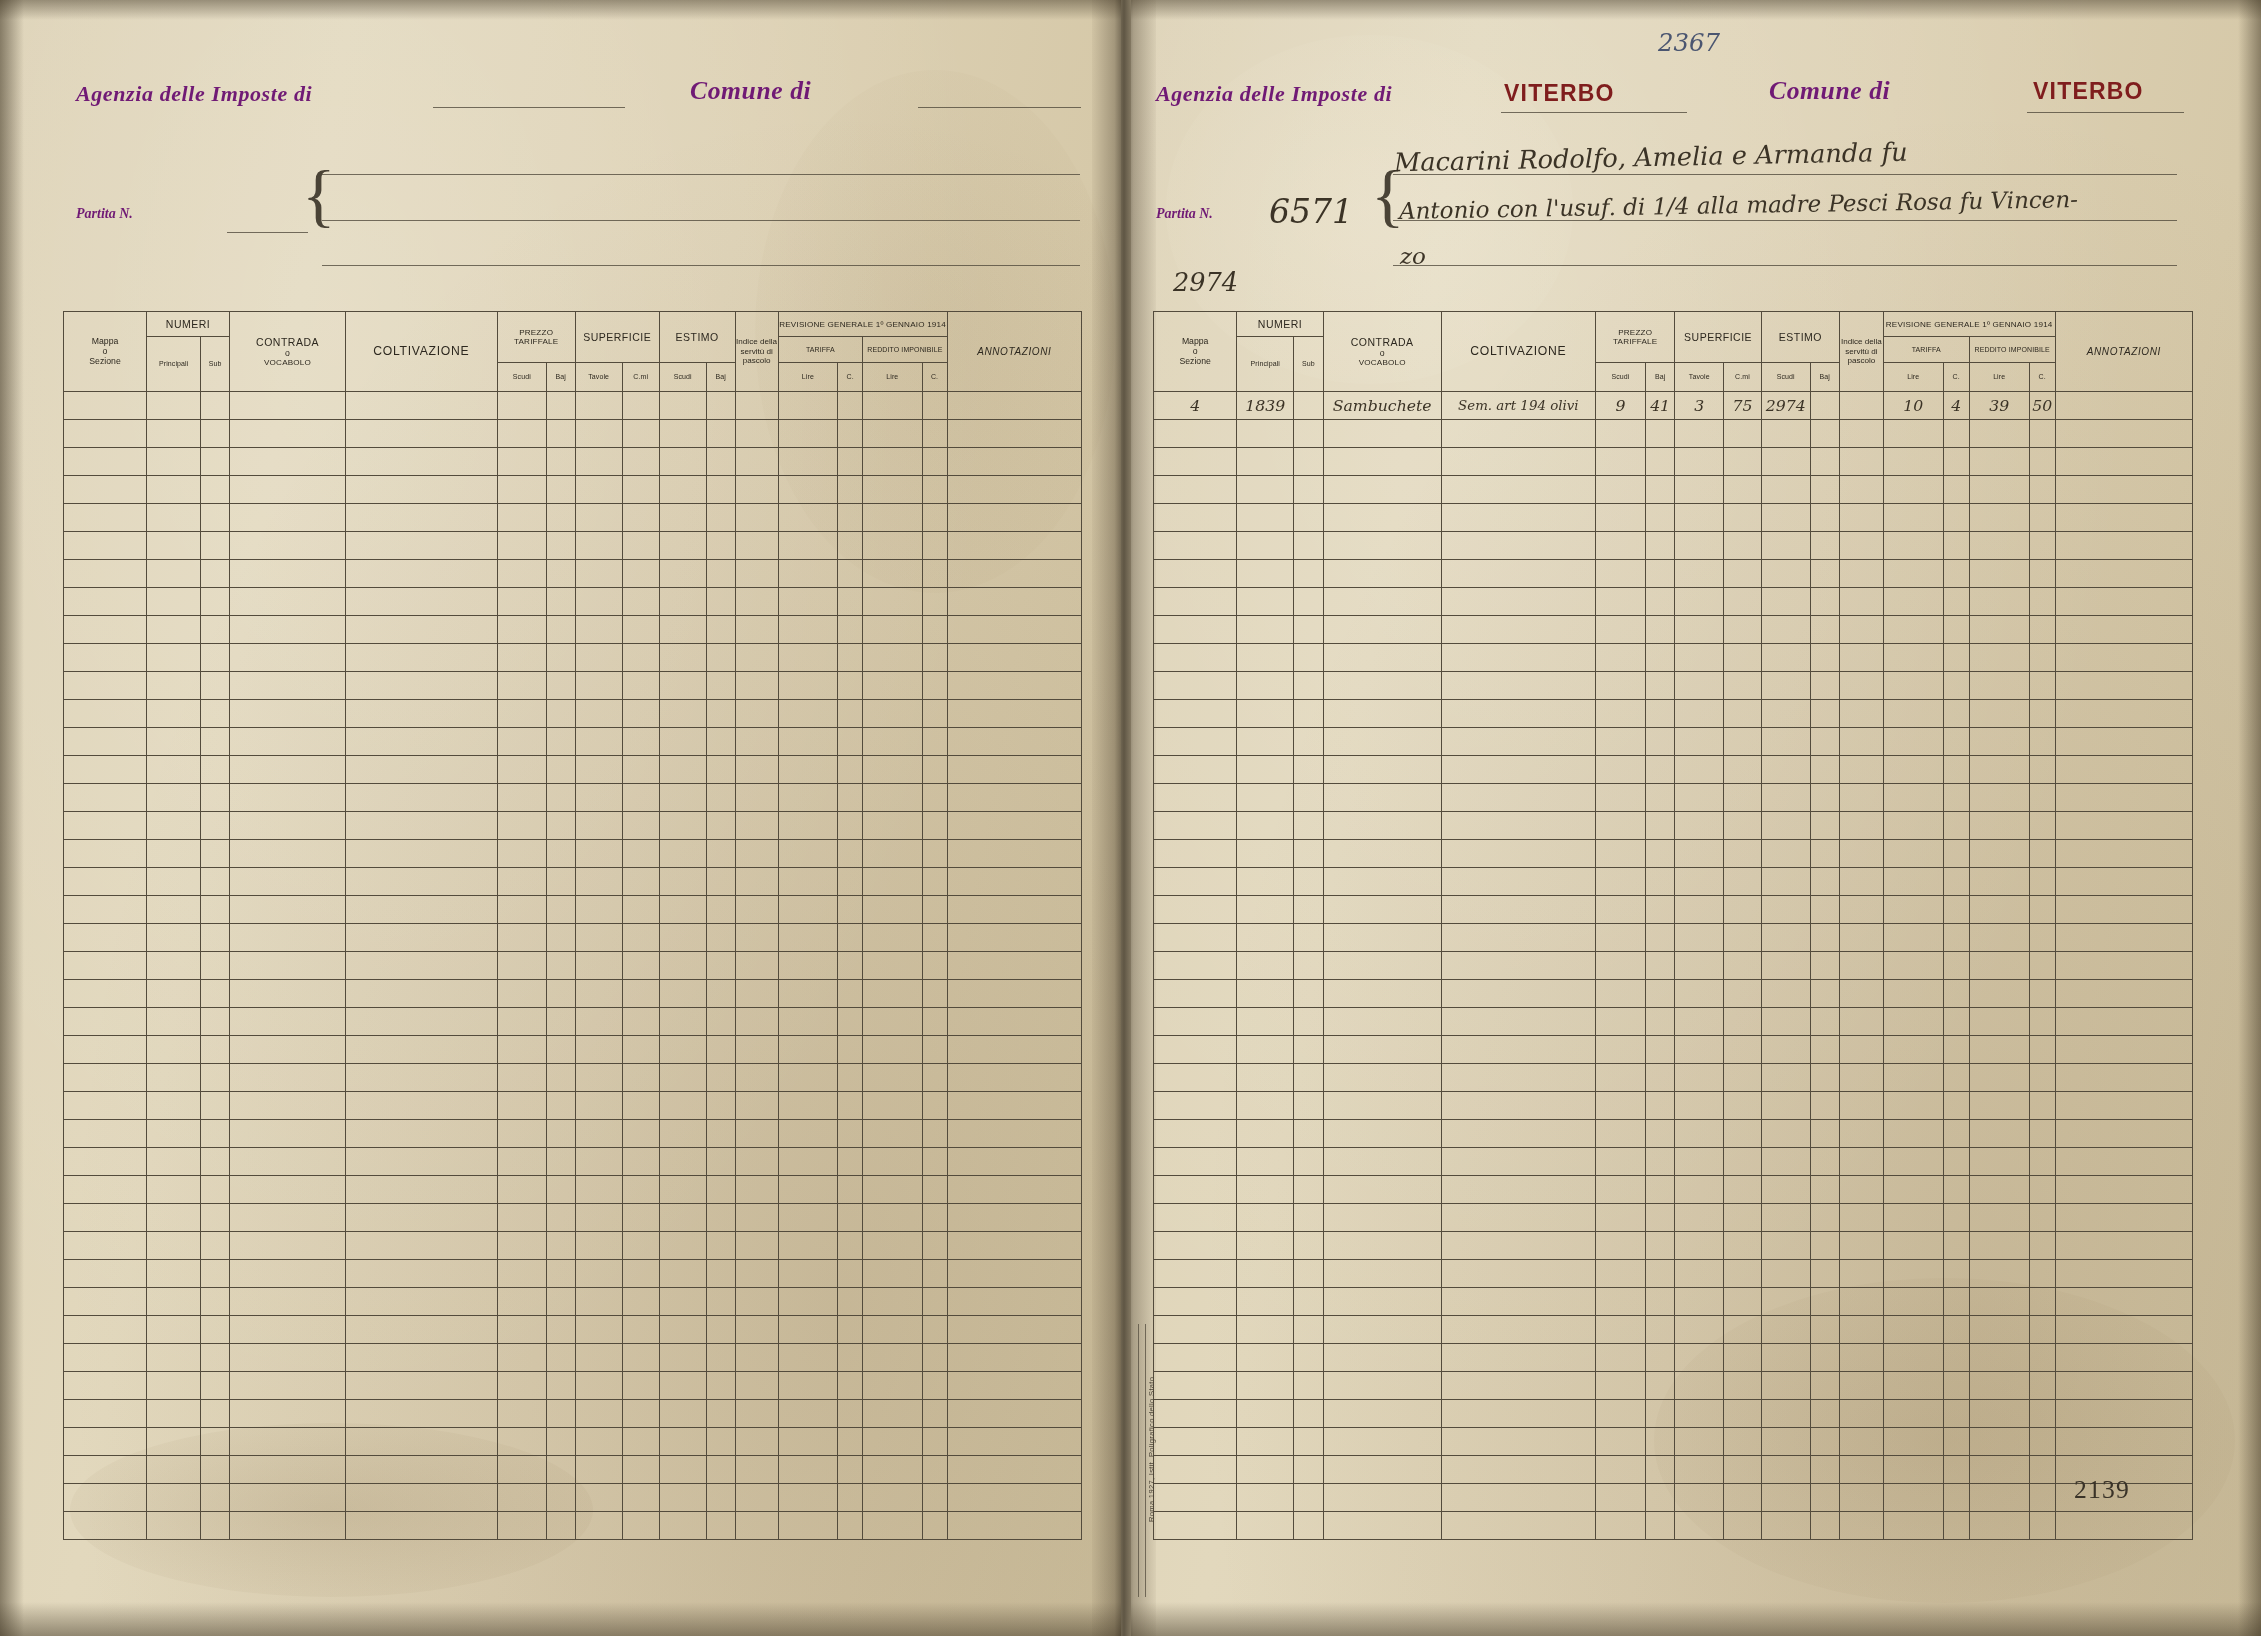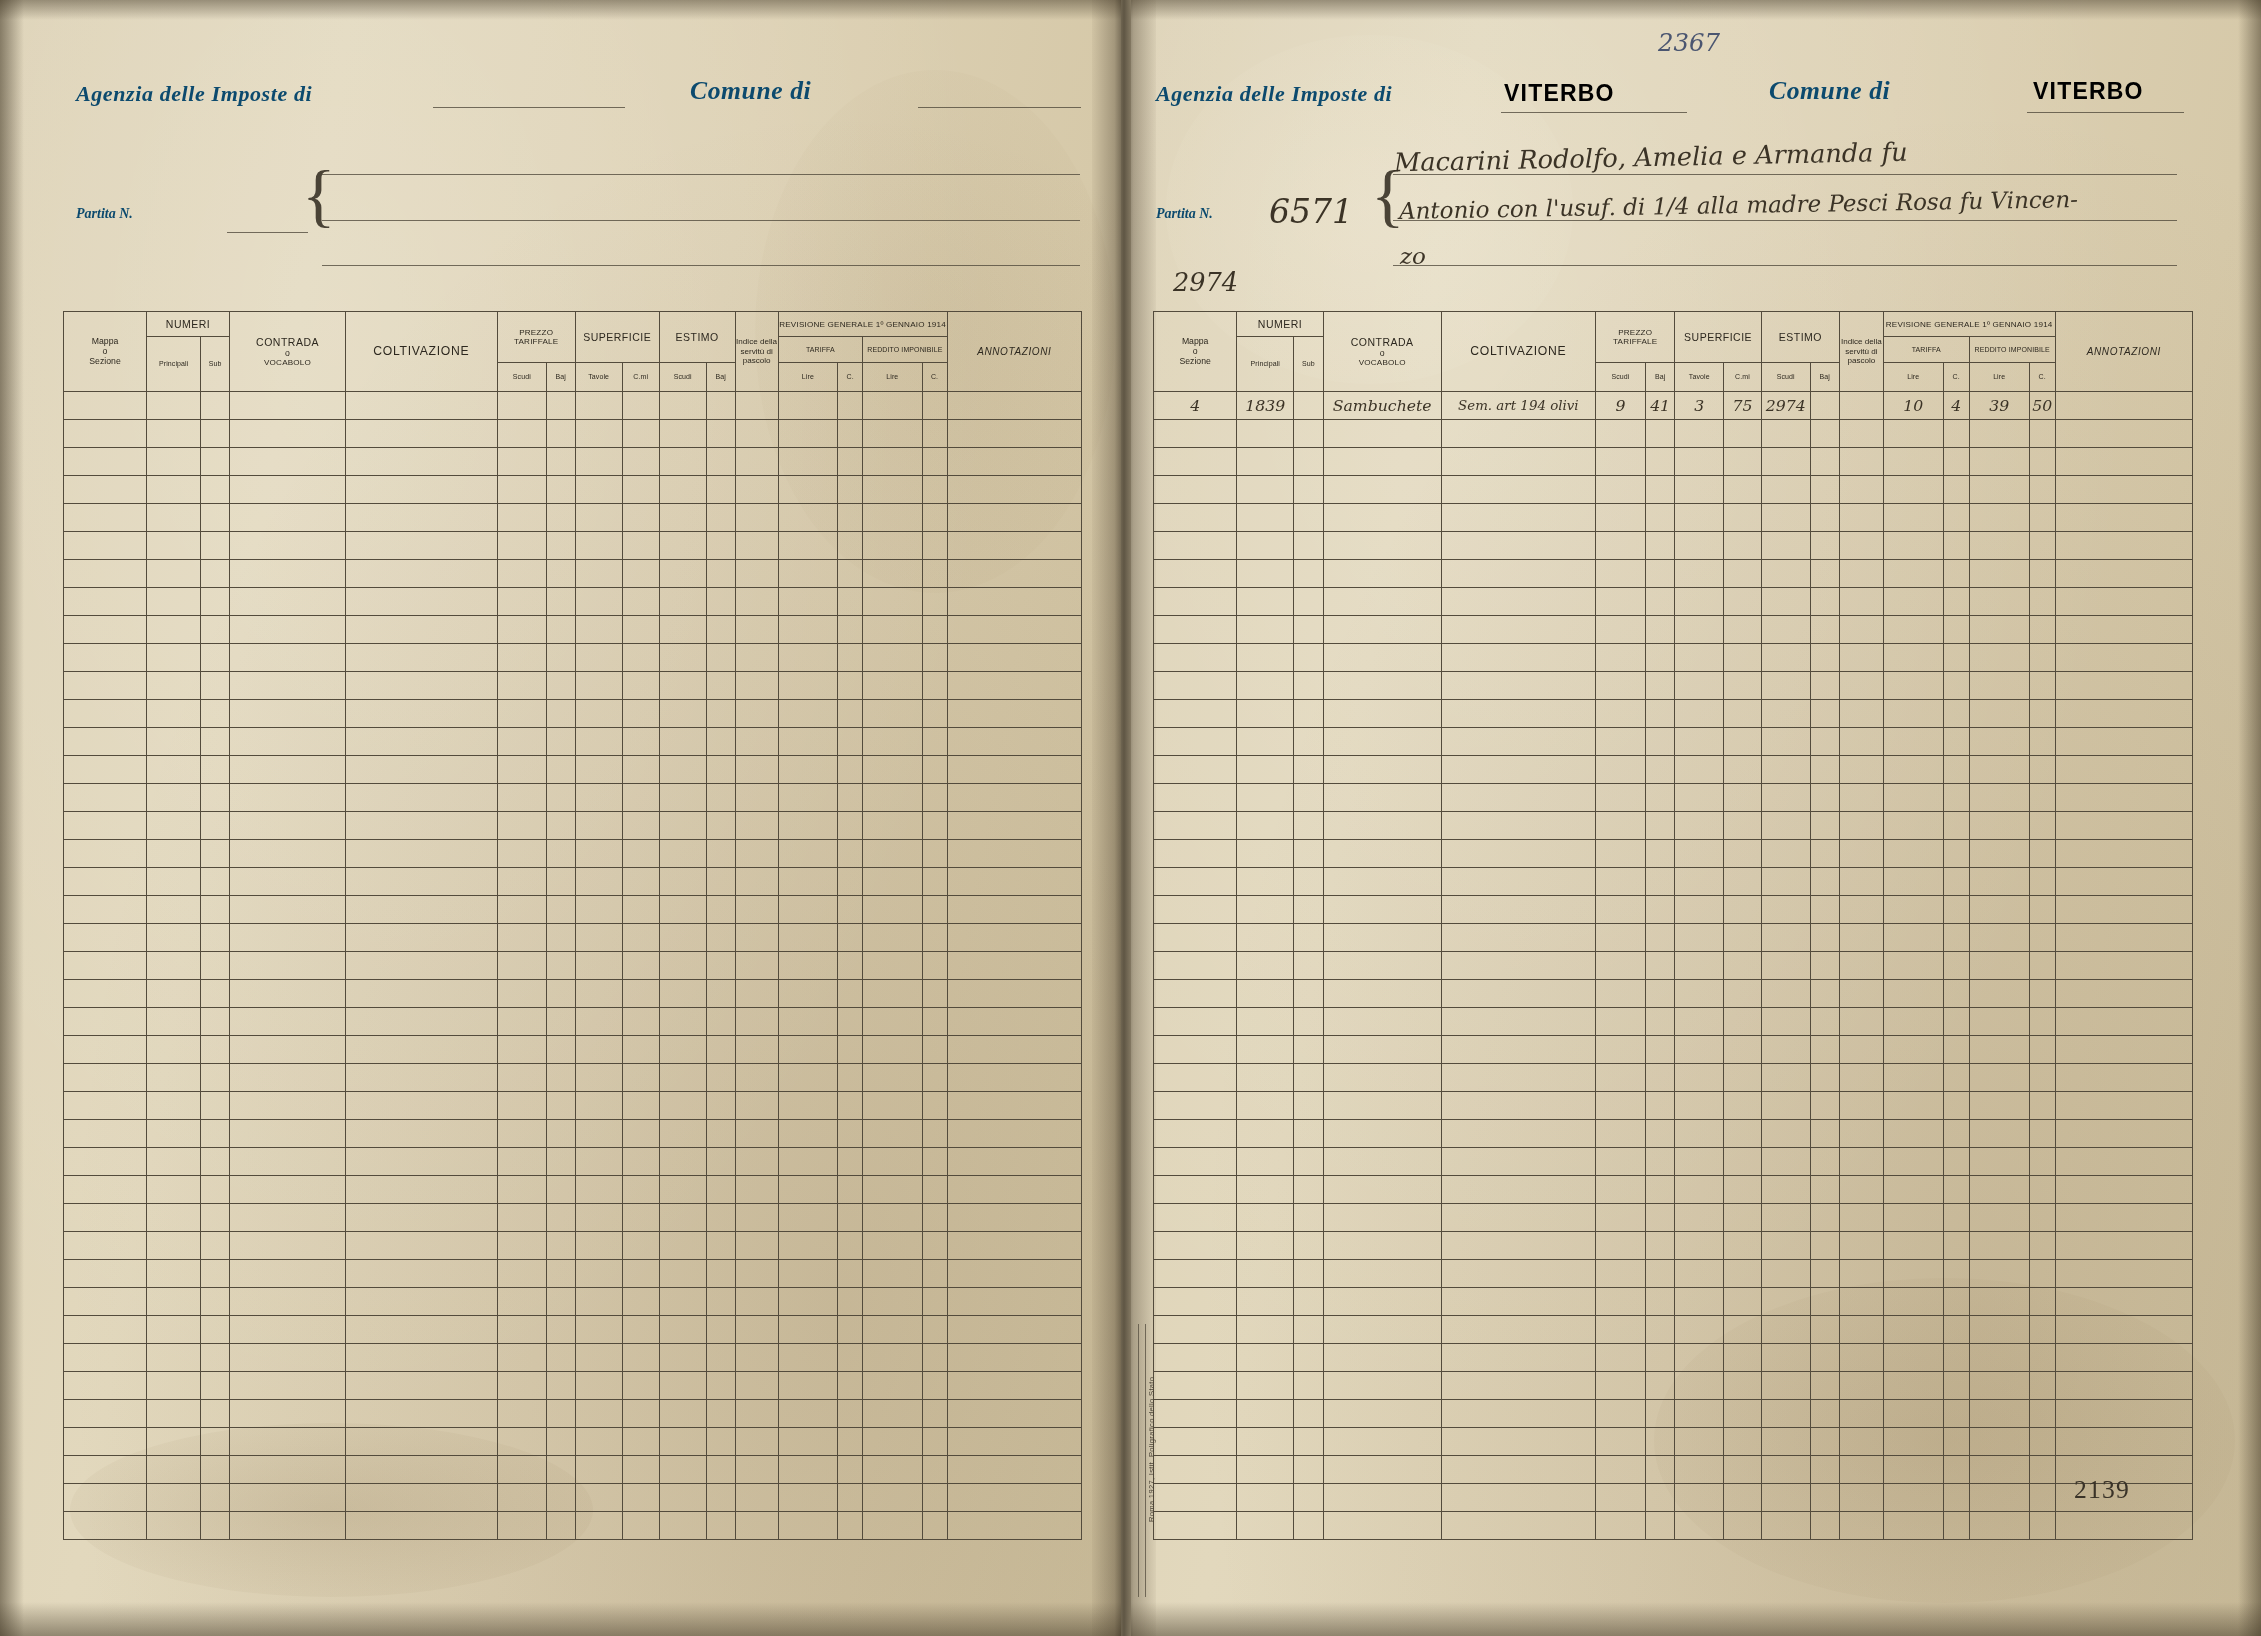--- a/index.html
+++ b/index.html
@@ -63,21 +63,21 @@
   .stain {
     position: absolute;
     border-radius: 50%;
     pointer-events: none;
   }
 
   
   .hdr {
     position: absolute;
     font-family: "Liberation Serif", serif;
-    color: #0c4a6e;
+    color: #701a75;
     white-space: nowrap;
   }
   .hdr-agenzia {
     font-size: 22px;
     font-style: italic;
     font-weight: bold;
     letter-spacing: 0.6px;
   }
   .hdr-comune {
     font-size: 25.6px;
@@ -113,21 +113,21 @@
     white-space: nowrap;
   }
   .ink-blue {
     color: #4a5570;
   }
   .stamp {
     position: absolute;
     font-family: "Liberation Sans", sans-serif;
     font-weight: bold;
     letter-spacing: 1.2px;
-    color: #000000;
+    color: #7f1d1d;
     white-space: nowrap;
   }
 
   
   table.ledger {
     position: absolute;
     border-collapse: collapse;
     table-layout: fixed;
     color: #2d281f;
   }

